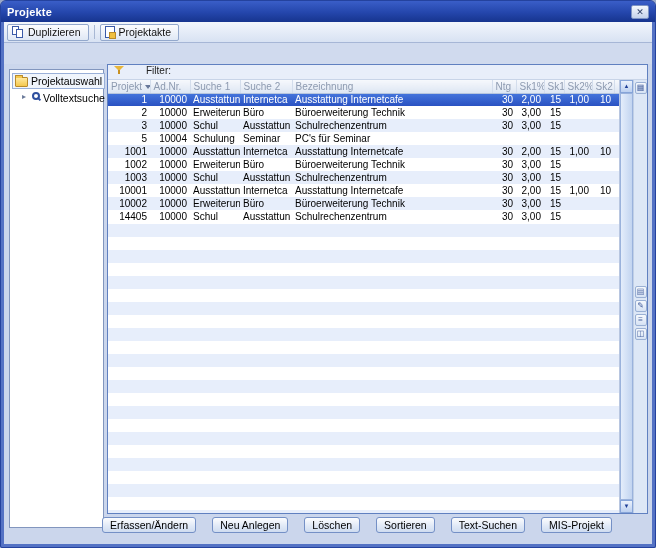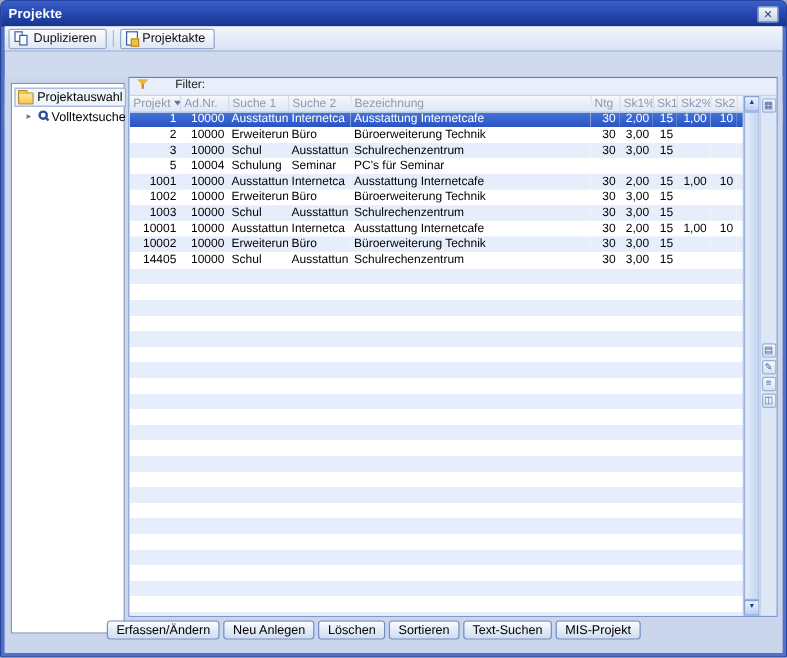--- a/index.html
+++ b/index.html
@@ -97,21 +97,21 @@
 
   
   .rail { position:absolute; top:15px; right:0; bottom:0; width:14px;
     background:#dde7f6; border-left:1px solid #c0cfe6; display:flex; flex-direction:column; align-items:center; }
   .rail-btn { width:12px; height:12px; margin-top:2px; border:1px solid #9ab0d4; border-radius:2px;
     background:linear-gradient(180deg,#f6f9fd,#d6e2f4); color:#4a64a0; font-size:8px; line-height:10px;
     text-align:center; cursor:pointer; }
   .rail-gap { height:190px; flex:none; }
 
   
-  .actions { position:absolute; left:85px; top:453px; height:18px; display:flex; gap:3px; }
+  .actions { position:absolute; left:98px; top:453px; height:18px; display:flex; gap:16px; }
   .action-btn { height:16px; padding:0 7px; border:1px solid #7490c6; border-radius:3px;
     background:linear-gradient(180deg,#fcfdfe,#dfe8f6 60%,#cfdcf0); font-size:10.5px; color:#000;
     font-family:"Liberation Sans", sans-serif; cursor:pointer; }
 </style>
 </head>
 <body>
 
 <div class="app-window">
 
   <div class="titlebar">

